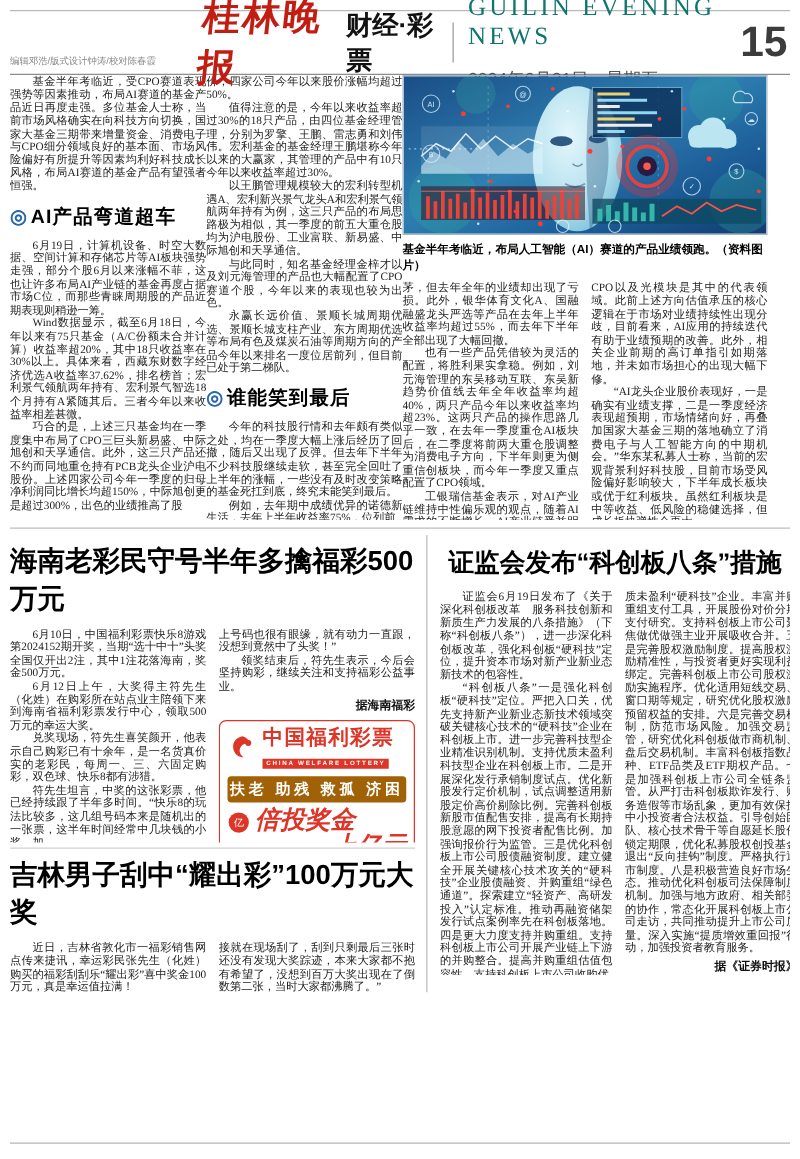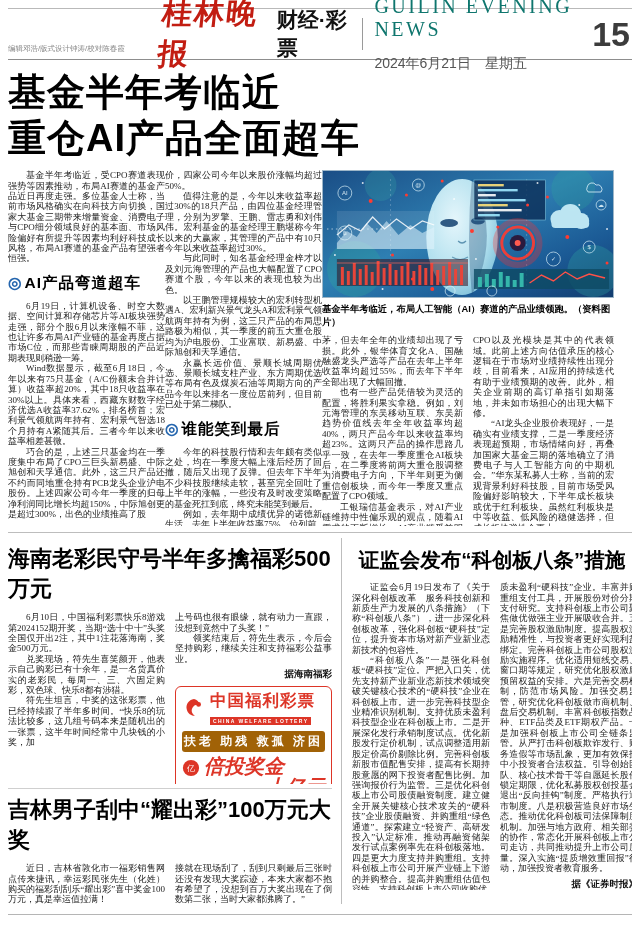--- a/index.html
+++ b/index.html
@@ -80,41 +80,37 @@
     <div class="masthead">桂林晚报</div>
     <div class="section-title">财经·彩票</div>
     <div class="vsep"></div>
     <div class="en-block">
       <div class="en-name">GUILIN EVENING NEWS</div>
       <div class="date">2024年6月21日　星期五</div>
     </div>
     <div class="pagenum">15</div>
   </div>
 
-  <div class="headline">
-    <div>基金半年考临近</div>
-    <div>重仓AI产品全面超车</div>
-  </div>
 
   <div class="main-cols">
     <div class="mcol">
       <p class="bp">基金半年考临近，受CPO赛道表现强势等因素推动，布局AI赛道的基金产品近日再度走强。多位基金人士称，当前市场风格确实在向科技方向切换，国家大基金三期带来增量资金、消费电子与CPO细分领域良好的基本面、市场风险偏好有所提升等因素均利好科技成长风格，布局AI赛道的基金产品有望强者恒强。</p>
       <div class="sec-head">
         <span class="sec-marker">◎</span>
         <span>AI产品弯道超车</span>
       </div>
       <p class="bp">6月19日，计算机设备、时空大数据、空间计算和存储芯片等AI板块强势走强，部分个股6月以来涨幅不菲，这也让许多布局AI产业链的基金再度占据市场C位，而那些青睐周期股的产品近期表现则稍逊一筹。</p>
       <p class="bp">Wind数据显示，截至6月18日，今年以来有75只基金（A/C份额未合并计算）收益率超20%，其中18只收益率在30%以上。具体来看，西藏东财数字经济优选A收益率37.62%，排名榜首；宏利景气领航两年持有、宏利景气智选18个月持有A紧随其后。三者今年以来收益率相差甚微。</p>
       <p class="bp">巧合的是，上述三只基金均在一季度集中布局了CPO三巨头新易盛、中际旭创和天孚通信。此外，这三只产品还不约而同地重仓持有PCB龙头企业沪电股份。上述四家公司今年一季度的归母净利润同比增长均超150%，中际旭创更是超过300%，出色的业绩推高了股</p>
     </div>
     <div class="mcol">
       <p class="bp" style="text-indent:0;">价，四家公司今年以来股价涨幅均超过50%。</p>
       <p class="bp">值得注意的是，今年以来收益率超过30%的18只产品，由四位基金经理管理，分别为罗擎、王鹏、雷志勇和刘伟伟。宏利基金的基金经理王鹏堪称今年以来的大赢家，其管理的产品中有10只今年以来收益率超过30%。</p>
+      <p class="bp">以王鹏管理规模较大的宏利转型机遇A、宏利新兴景气龙头A和宏利景气领航两年持有为例，这三只产品的布局思路极为相似，其一季度的前五大重仓股均为沪电股份、工业富联、新易盛、中际旭创和天孚通信。</p>
       <p class="bp">与此同时，知名基金经理金梓才以及刘元海管理的产品也大幅配置了CPO赛道个股，今年以来的表现也较为出色。</p>
-      <p class="bp">以王鹏管理规模较大的宏利转型机遇A、宏利新兴景气龙头A和宏利景气领航两年持有为例，这三只产品的布局思路极为相似，其一季度的前五大重仓股均为沪电股份、工业富联、新易盛、中际旭创和天孚通信。</p>
       <p class="bp">永赢长远价值、景顺长城周期优选、景顺长城支柱产业、东方周期优选等布局有色及煤炭石油等周期方向的产品今年以来排名一度位居前列，但目前已处于第二梯队。</p>
       <div class="sec-head">
         <span class="sec-marker">◎</span>
         <span>谁能笑到最后</span>
       </div>
       <p class="bp">今年的科技股行情和去年颇有类似之处，均在一季度大幅上涨后经历了回撤，随后又出现了反弹。但去年下半年不少科技股继续走软，甚至完全回吐了上半年的涨幅，一些没有及时改变策略的基金死扛到底，终究未能笑到最后。</p>
       <p class="bp">例如，去年期中成绩优异的诺德新生活，去年上半年收益率75%，位列前</p>
     </div>
 
     <div class="right-block">
@@ -294,20 +290,21 @@
 
   <div class="bottom">
 
     <div class="bottom-left">
 
       <div>
         <div class="sub-head">海南老彩民守号半年多擒福彩500万元</div>
         <div class="hainan-cols">
           <div class="bcol">
             <p class="bp">6月10日，中国福利彩票快乐8游戏第2024152期开奖，当期“选十中十”头奖全国仅开出2注，其中1注花落海南，奖金500万元。</p>
+            <p class="bp">6月12日上午，大奖得主符先生（化姓）在购彩所在站点业主陪领下来到海南省福利彩票发行中心，领取500万元的幸运大奖。</p>
             <p class="bp">兑奖现场，符先生喜笑颜开，他表示自己购彩已有十余年，是一名货真价实的老彩民，每周一、三、六固定购彩，双色球、快乐8都有涉猎。</p>
             <p class="bp">符先生坦言，中奖的这张彩票，他已经持续跟了半年多时间。“快乐8的玩法比较多，这几组号码本来是随机出的一张票，这半年时间经常中几块钱的小奖，加</p>
           </div>
           <div class="bcol">
             <p class="bp" style="text-indent:0;">上号码也很有眼缘，就有动力一直跟，没想到竟然中了头奖！”</p>
             <p class="bp">领奖结束后，符先生表示，今后会坚持购彩，继续关注和支持福彩公益事业。</p>
             <div class="source">据海南福彩</div>
 
             <div class="ad">
               <div class="ad-brand-row">

